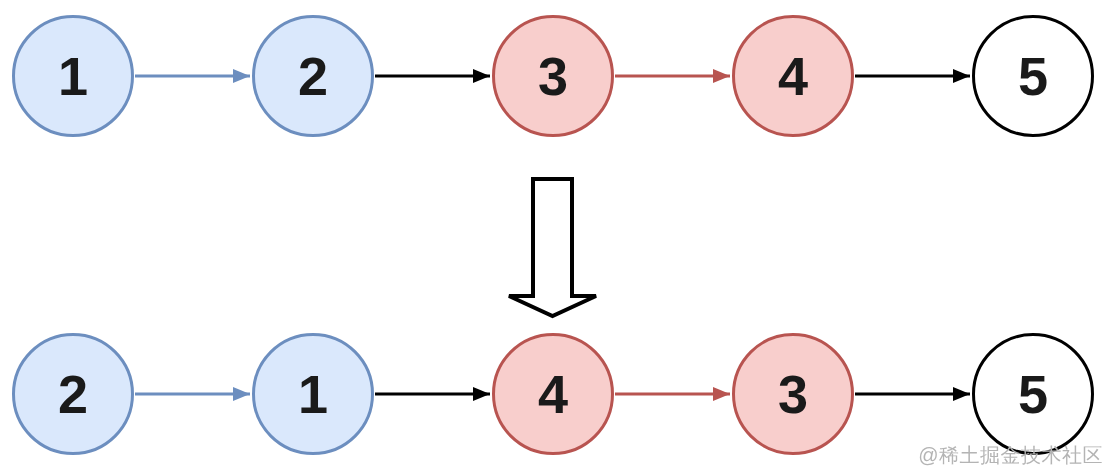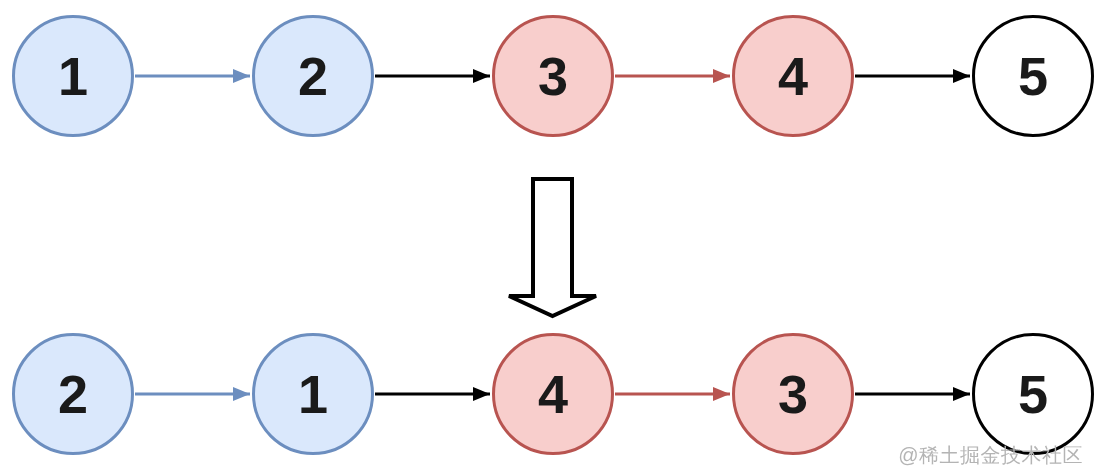--- a/index.html
+++ b/index.html
@@ -29,21 +29,21 @@
   }
   .node .lbl {
     font-size: 54px;
     font-weight: bold;
     color: #1a1a1a;
     line-height: 1;
     user-select: none;
   }
   .watermark {
     position: absolute;
-    right: 23px;
+    right: 3px;
     bottom: 3px;
     font-size: 20px;
     color: #b4b4b4;
     letter-spacing: 0.5px;
     white-space: nowrap;
   }
 </style>
 </head>
 <body>
 

